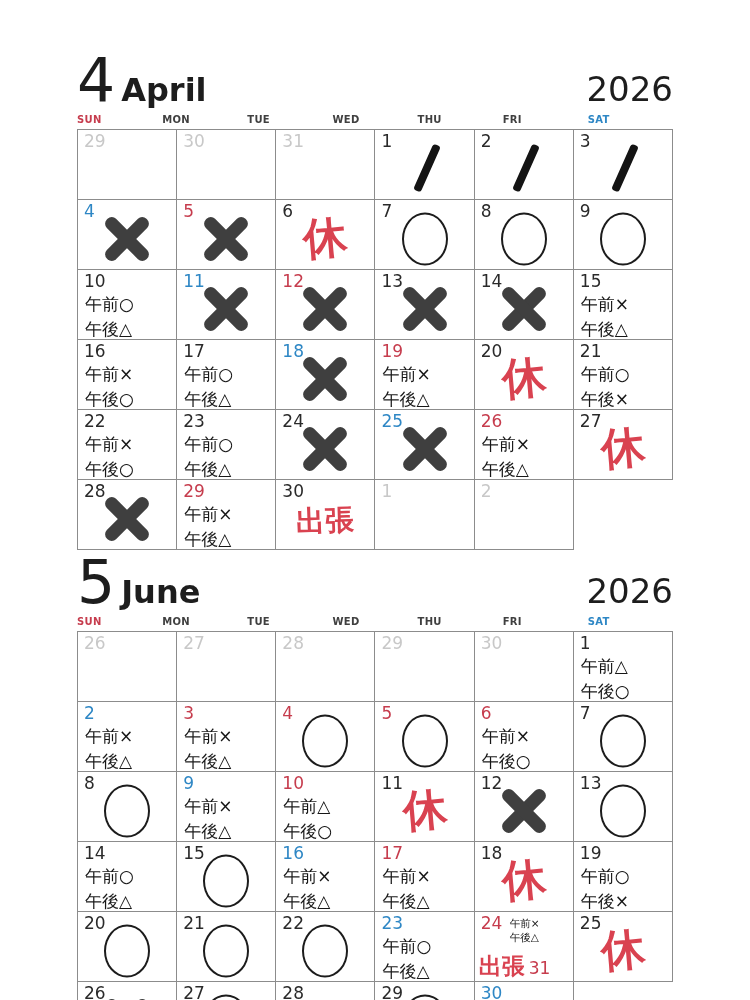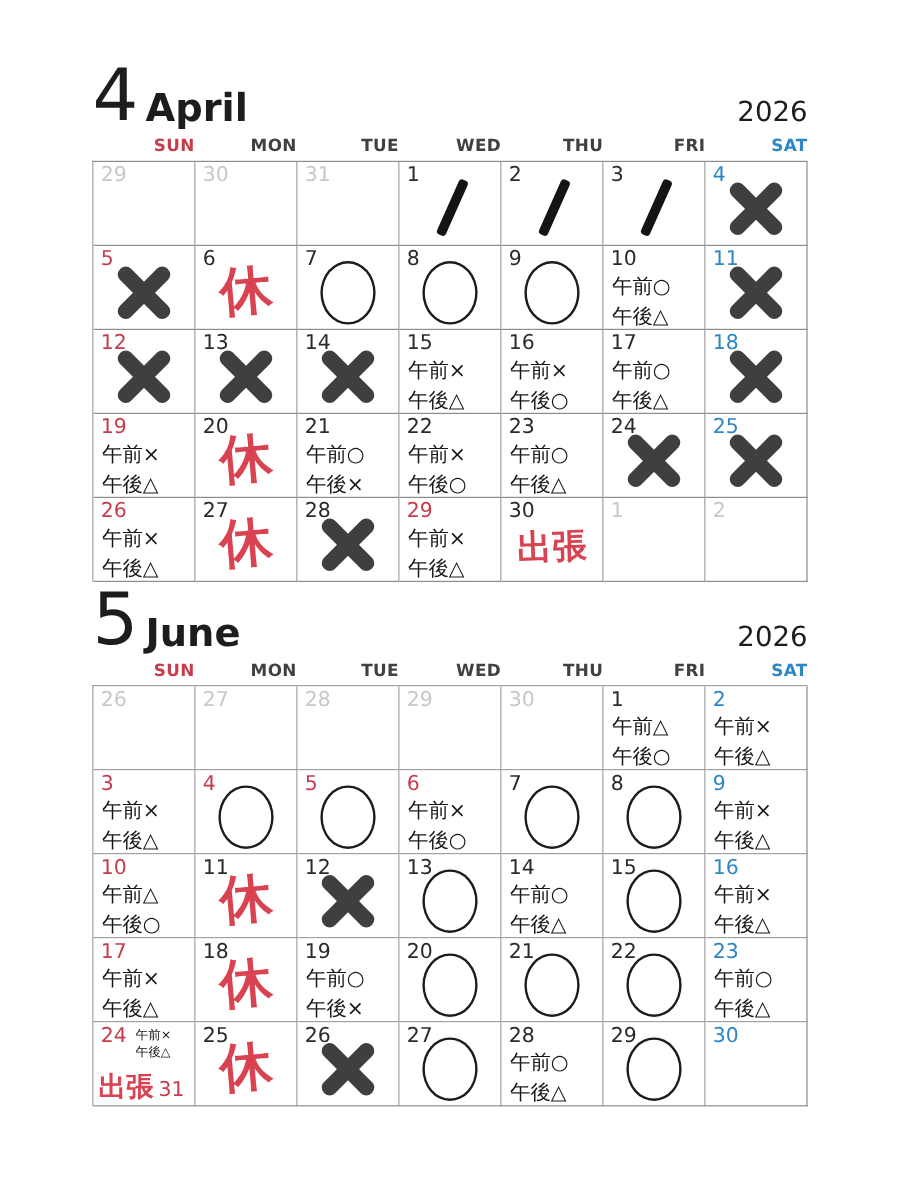--- a/index.html
+++ b/index.html
@@ -4,24 +4,24 @@
 <style>
   *{box-sizing:border-box;margin:0;padding:0;}
   :root{--red:#c63c4d;--blue:#2e87c5;--gray:#c8c8c8;--ink:#1d1d1d;--markgray:#3f3f3f;--handred:#d94250;--line:#8c8c8c;}
   html,body{background:#fff;}
   body{width:750px;height:1000px;font-family:"DejaVu Sans",sans-serif;color:var(--ink);overflow:hidden;}
   .page{padding-top:48px;}
   .month{width:596px;margin-left:77px;}
   .mhead{display:flex;align-items:flex-end;height:58px;margin-bottom:2px;}
   .mnum{font-size:60px;line-height:.85;font-weight:400;letter-spacing:-2px;}
   .mname{font-size:32px;font-weight:700;margin-left:8px;line-height:1;}
-  .myear{margin-left:auto;font-size:23px;font-weight:400;line-height:1;}
-  .weekdays{display:grid;grid-template-columns:repeat(7,1fr);text-align:right;font-size:14px;font-weight:700;margin:8px 0 4px;letter-spacing:.3px;}
+  .myear{margin-left:auto;font-size:34px;font-weight:400;line-height:1;}
+  .weekdays{display:grid;grid-template-columns:repeat(7,1fr);text-align:left;font-size:10px;font-weight:700;margin:8px 0 4px;letter-spacing:.3px;}
   .wd.red{color:var(--red)}.wd.blue{color:var(--blue)}.wd.black{color:#404040}
-  .grid{display:grid;grid-template-columns:repeat(7,1fr);grid-auto-rows:70px;border-top:1px solid var(--line);border-left:1px solid var(--line);}
+  .grid{display:grid;grid-template-columns:repeat(6,1fr);grid-auto-rows:70px;border-top:1px solid var(--line);border-left:1px solid var(--line);}
   .cell{position:relative;border-right:1px solid var(--line);border-bottom:1px solid var(--line);background:#fff;}
   .dnum{position:absolute;top:3px;left:6px;font-size:17px;line-height:1;}
   .dnum.red{color:var(--red)}.dnum.blue{color:var(--blue)}.dnum.gray{color:var(--gray)}.dnum.black{color:#2a2a2a}
   .xmark{position:absolute;left:50%;top:57%;width:52px;height:52px;transform:translate(-50%,-50%);}
   .xmark::before,.xmark::after{content:"";position:absolute;left:50%;top:50%;width:13px;height:56px;background:var(--markgray);border-radius:6px;}
   .xmark::before{transform:translate(-50%,-50%) rotate(45deg);}
   .xmark::after{transform:translate(-50%,-50%) rotate(-45deg);}
   .slash{position:absolute;left:52%;top:55%;width:8px;height:50px;background:#141414;border-radius:3px;transform:translate(-50%,-50%) rotate(24deg);}
   .omark{position:absolute;left:50%;top:57%;width:46px;height:53px;border:2.5px solid #1c1c1c;border-radius:50%;transform:translate(-50%,-50%);}
   .kyuu{position:absolute;left:50%;top:55%;transform:translate(-50%,-50%) rotate(-5deg);font-size:44px;font-weight:700;color:var(--handred);line-height:1;}

